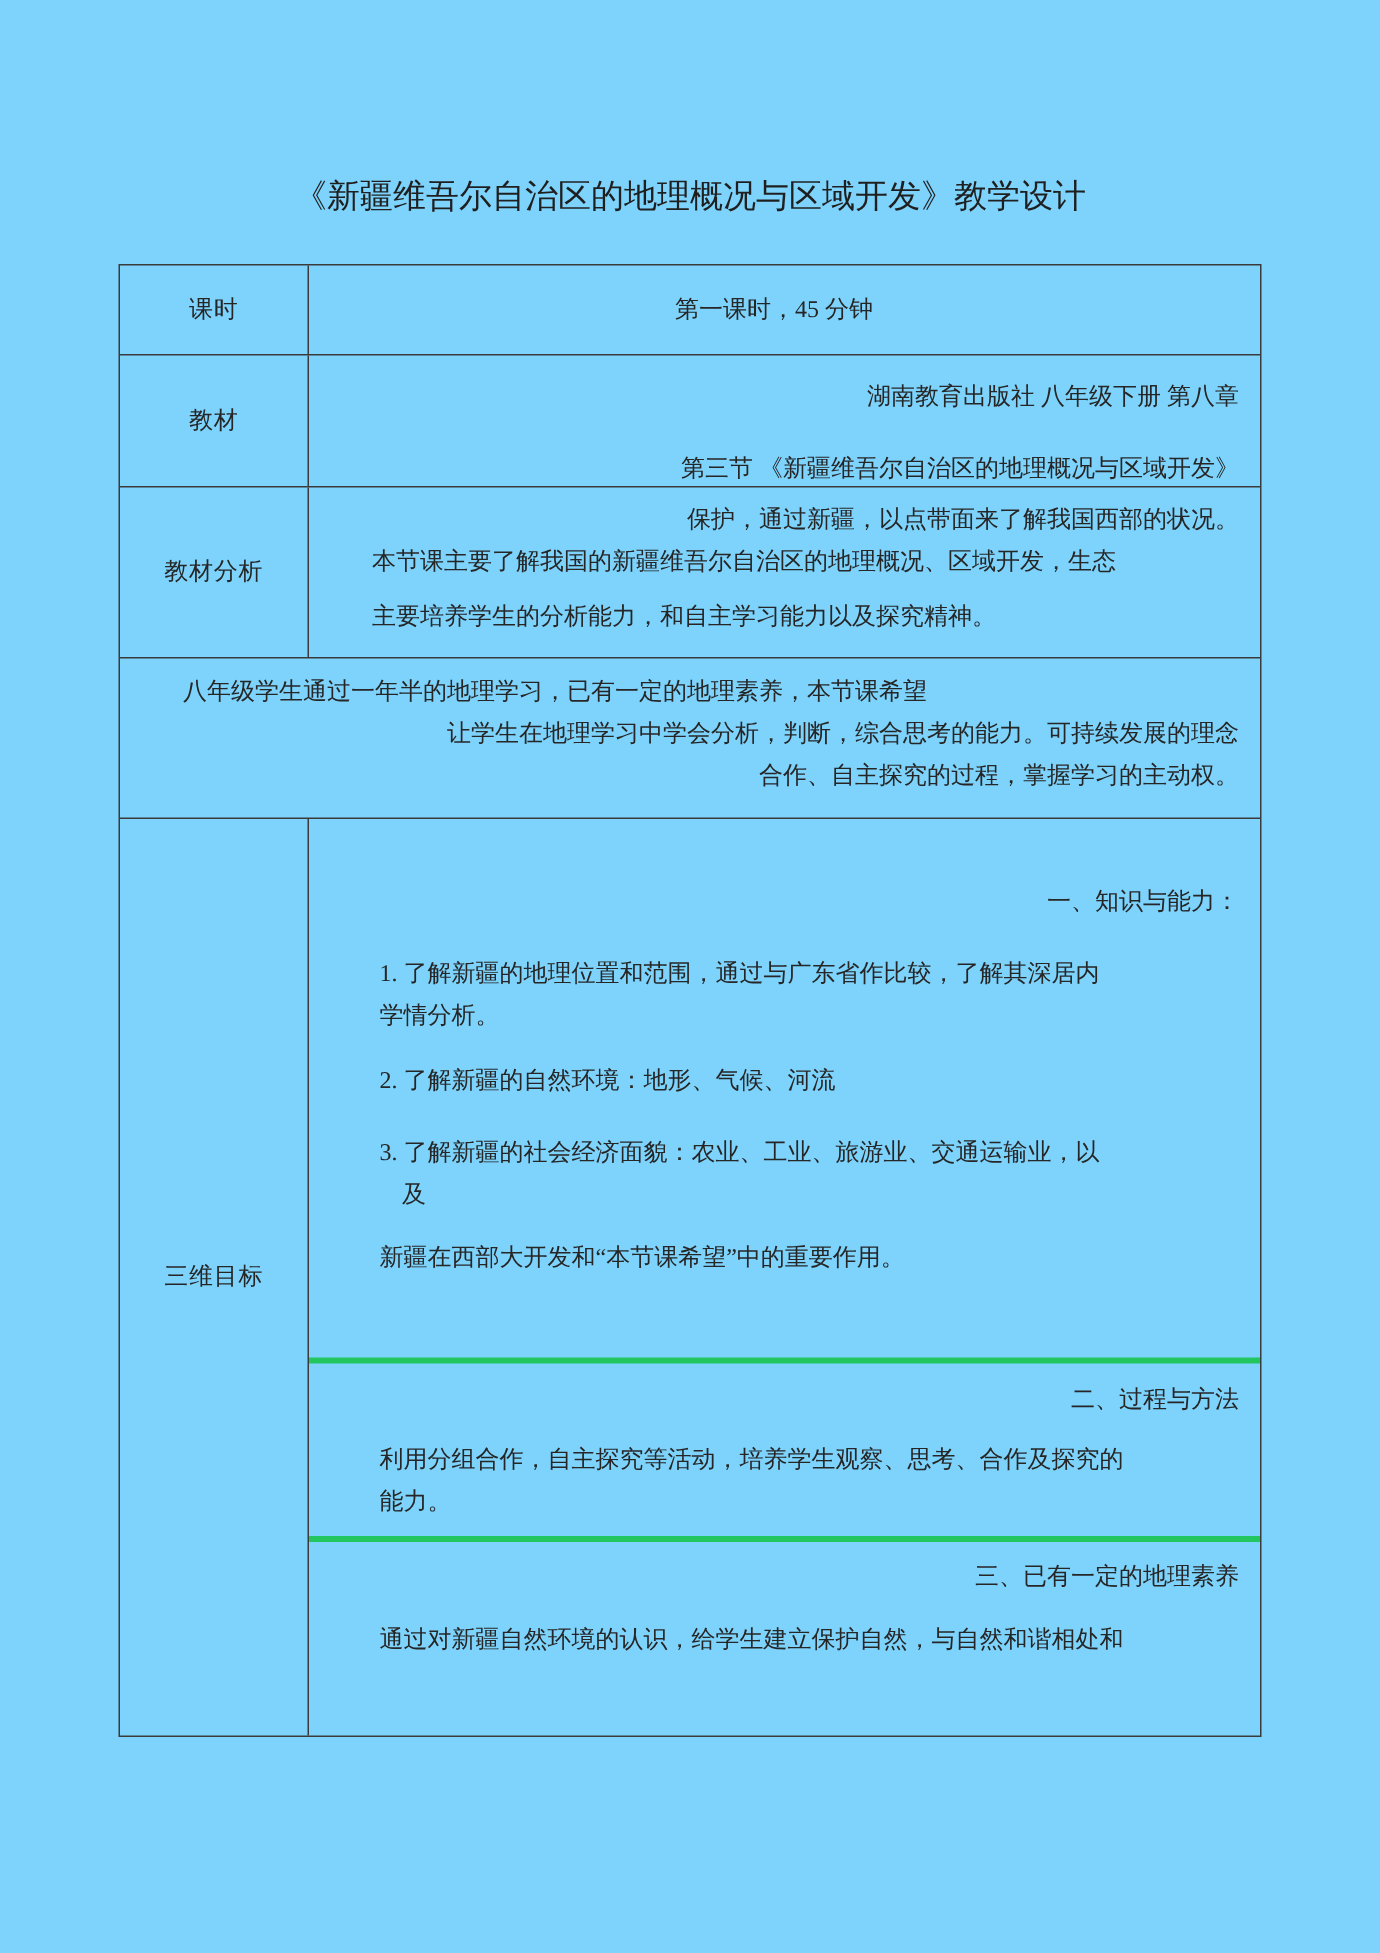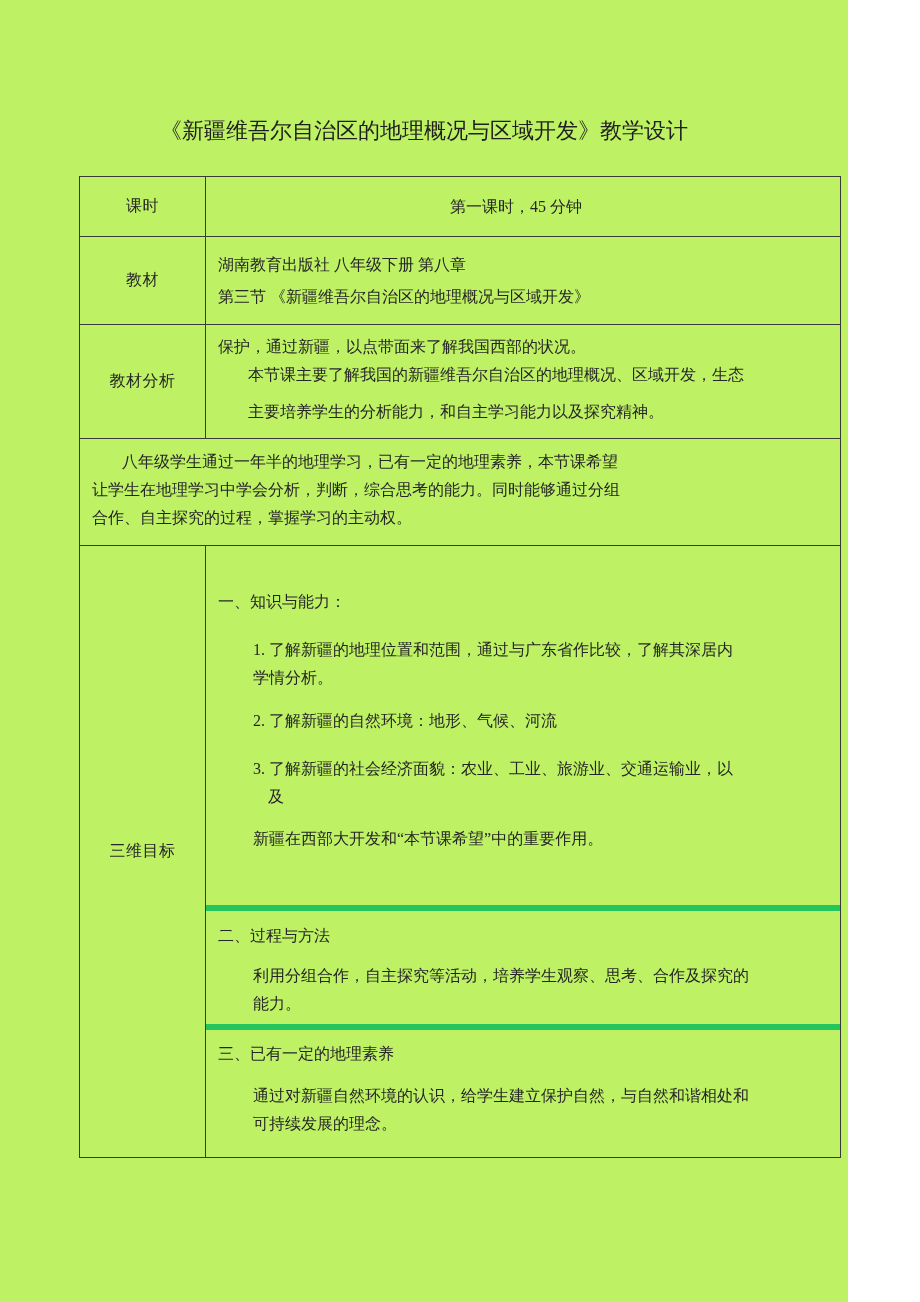--- a/index.html
+++ b/index.html
@@ -1,21 +1,21 @@
 <!DOCTYPE html>
 <html><head>
 <meta charset="utf-8">
 <style>
   * { margin: 0; padding: 0; box-sizing: border-box; }
   html, body { background: #ffffff; }
   .page {
     position: relative;
-    width: 848px;
+    width: 920px;
     height: 1302px;
-    background: #bef264;
+    background: #7dd3fc;
     font-family: "Liberation Serif", "DejaVu Serif", serif;
     color: #262626;
     overflow: hidden;
   }
   .title {
     padding-top: 114px;
     text-align: center;
     font-size: 22px;
     font-weight: normal;
     line-height: 34px;
@@ -50,38 +50,38 @@
     display: flex;
     align-items: center;
     justify-content: center;
   }
   .line {
     line-height: 28px;
     white-space: pre-wrap;
     padding-right: 14px;
     font-family: Liberation Serif, serif;
   }
-  .flush     { padding-left: 12px; }
+  .flush     { padding-left: 12px; text-align: right; }
   .ind-first { padding-left: 42px; }  
   .ind-item  { padding-left: 47px; }  
   .ind-cont  { padding-left: 62px; }  
   .pt14 { padding-top: 14px; }
   .pt8  { padding-top: 8px; }
   .pt9  { padding-top: 9px; }
   .pt42 { padding-top: 42px; }
   .pt11 { padding-top: 11px; }
   .pt10 { padding-top: 10px; }
-  .mt4  { margin-top: 4px; }
+  .mt4  { margin-top: 20px; }
   .mt9  { margin-top: 9px; }
   .mt12 { margin-top: 12px; }
   .mt14 { margin-top: 14px; }
   .mt15 { margin-top: 15px; }
   .mt16 { margin-top: 20px; }
   .mt20 { margin-top: 20px; }
-  .goals-sub { border-top: 6px solid #22c55e; }
+  .goals-sub { border-top: 4px solid #22c55e; }
   .goals-sub.first { border-top: none; }
   .sub1 { height: 359px; }
   .sub2 { height: 119px; }
   .sub3 { height: 134px; }
 </style>
 </head>
 <body>
 
 <div class="page">
 
@@ -109,21 +109,21 @@
       <div class="cell-content pt8">
         <div class="line flush">保护，通过新疆，以点带面来了解我国西部的状况。</div>
         <div class="line ind-first">本节课主要了解我国的新疆维吾尔自治区的地理概况、区域开发，生态</div>
         <div class="line ind-first mt9">主要培养学生的分析能力，和自主学习能力以及探究精神。</div>
       </div>
     </div>
 
     <div class="trow r4">
       <div class="cell-content pt9">
         <div class="line ind-first">八年级学生通过一年半的地理学习，已有一定的地理素养，本节课希望</div>
-        <div class="line flush">让学生在地理学习中学会分析，判断，综合思考的能力。同时能够通过分组</div>
+        <div class="line flush">让学生在地理学习中学会分析，判断，综合思考的能力。可持续发展的理念</div>
         <div class="line flush">合作、自主探究的过程，掌握学习的主动权。</div>
       </div>
     </div>
 
     <div class="trow r5">
       <div class="cell-label">三维目标</div>
       <div class="cell-content">
 
         <div class="goals-sub first sub1 pt42">
           <div class="line flush">一、知识与能力：</div>
@@ -137,20 +137,19 @@
 
         <div class="goals-sub sub2 pt11">
           <div class="line flush">二、过程与方法</div>
           <div class="line ind-item mt12">利用分组合作，自主探究等活动，培养学生观察、思考、合作及探究的</div>
           <div class="line ind-item">能力。</div>
         </div>
 
         <div class="goals-sub sub3 pt10">
           <div class="line flush">三、已有一定的地理素养</div>
           <div class="line ind-item mt14">通过对新疆自然环境的认识，给学生建立保护自然，与自然和谐相处和</div>
-          <div class="line ind-item">可持续发展的理念。</div>
         </div>
 
       </div>
     </div>
 
   </div>
 </div>
 
 </body></html>

